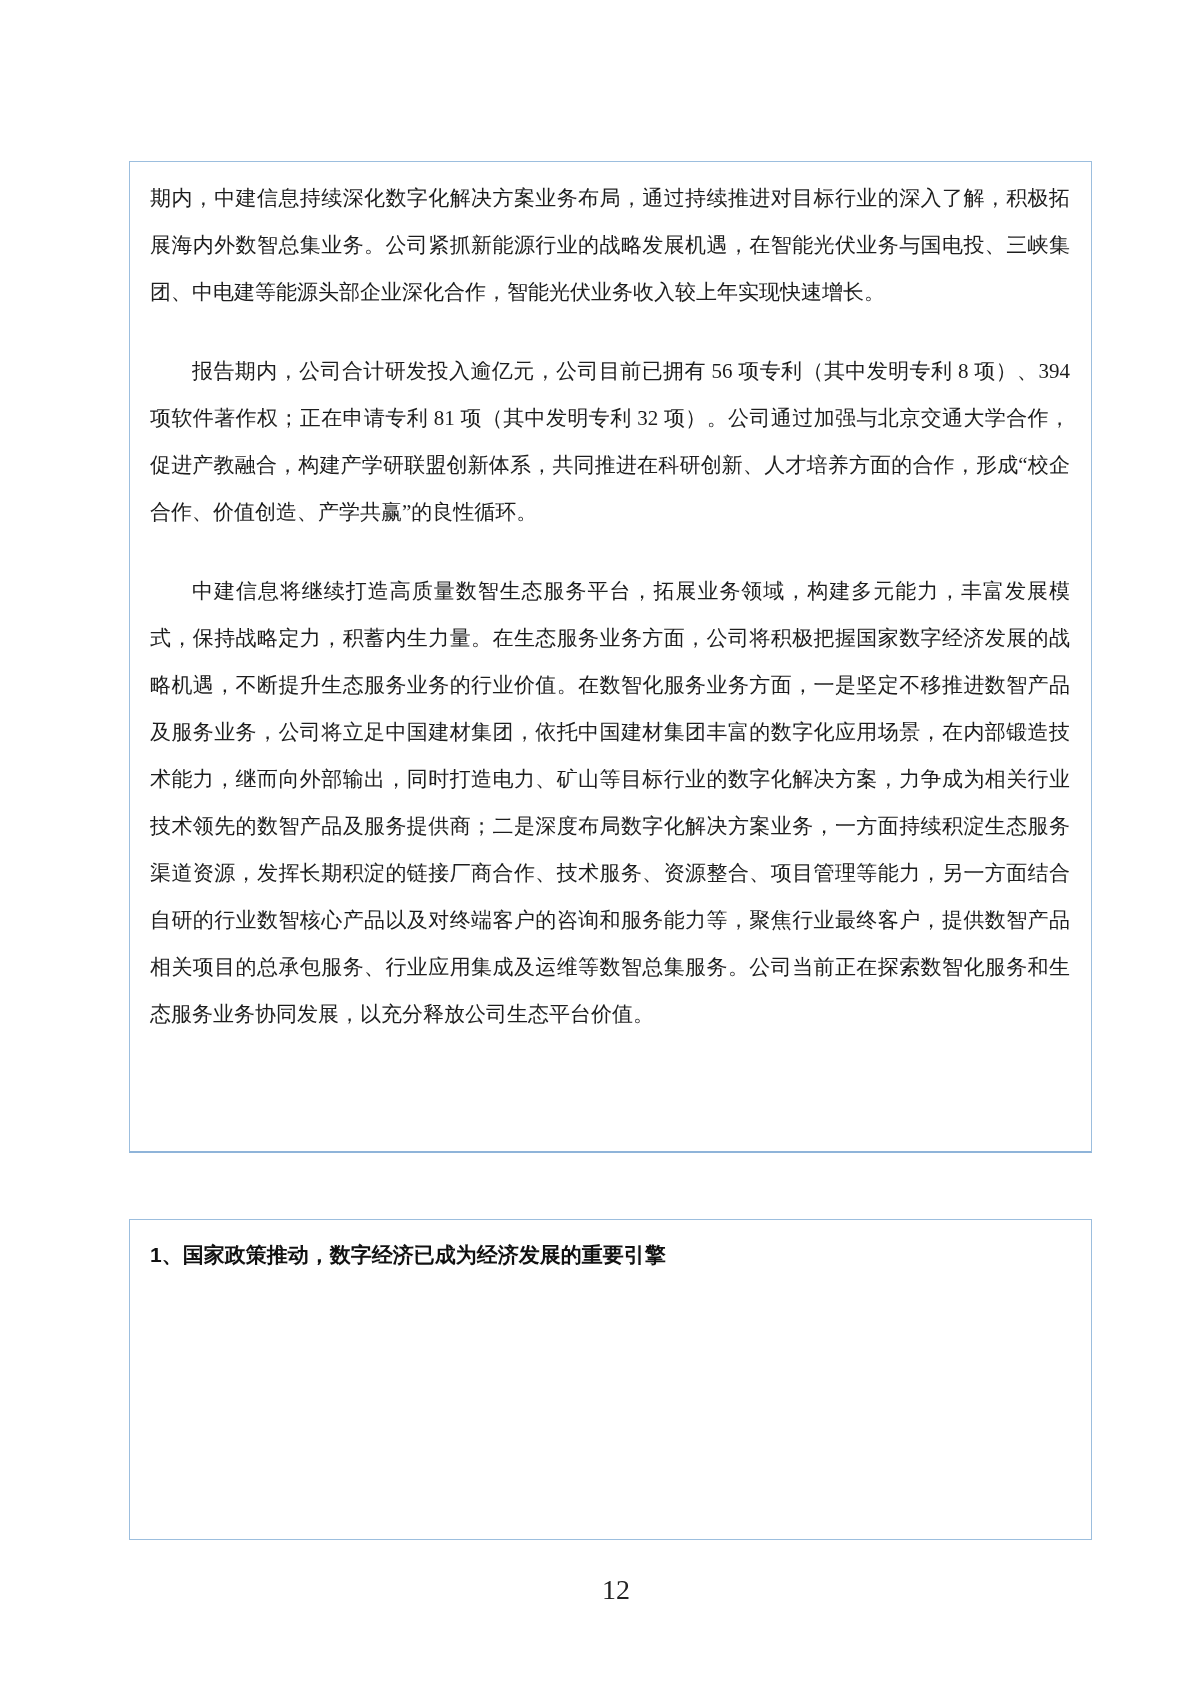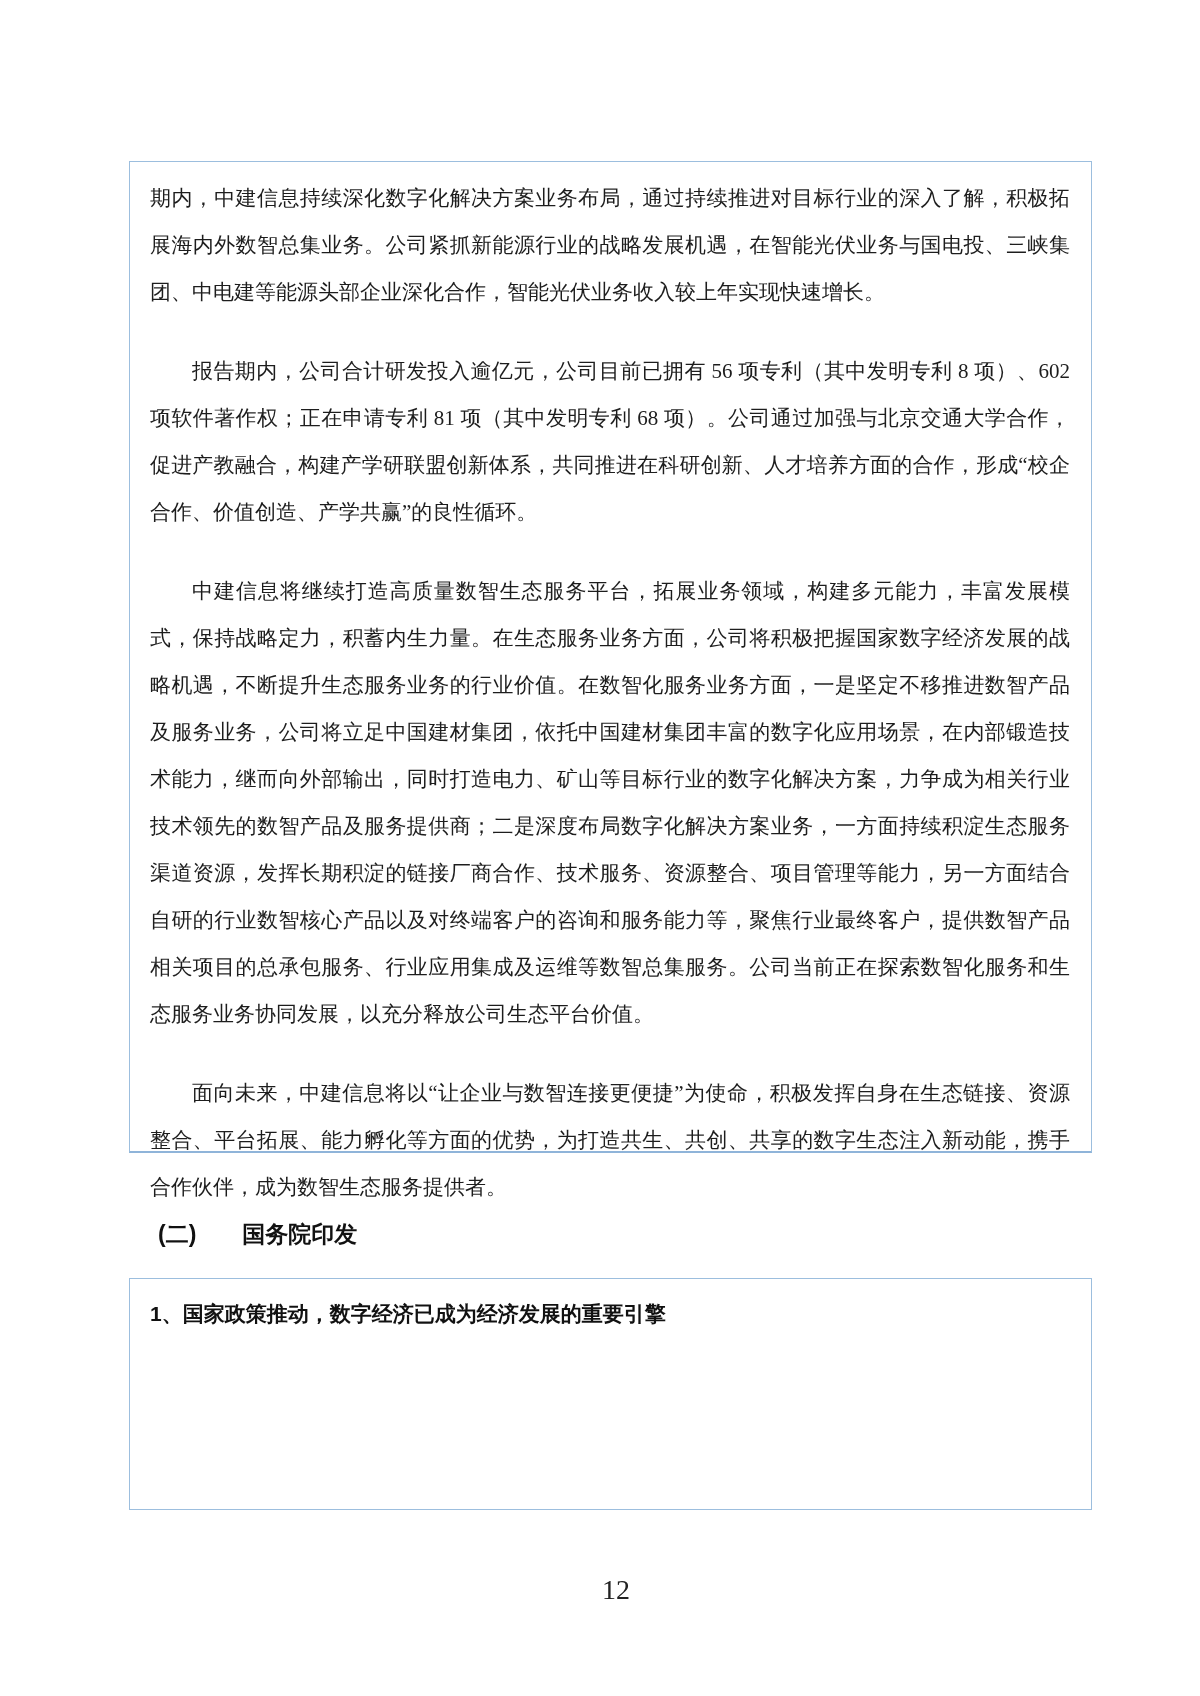--- a/index.html
+++ b/index.html
@@ -22,22 +22,22 @@
     background: #ffffff;
   }
   .box-overview {
     top: 145px;
     height: 992px;
     border-bottom-width: 2px;
     border-bottom-color: #8fb4d9;
     padding: 5px 13px 0 12px;
   }
   .box-industry {
-    top: 1262px;
-    height: 232px;
+    top: 1203px;
+    height: 321px;
     padding: 3px 13px 0 12px;
   }
   .para {
     font-size: 21px;
     line-height: 47px;
     text-align: justify;
     word-break: break-all;
   }
   .para.indent { text-indent: 2em; }
   .para + .para { margin-top: 16px; }
@@ -71,23 +71,22 @@
     color: #222222;
   }
 </style>
 </head>
 <body>
 
 <div class="page">
 
   <div class="text-box box-overview">
     <p class="para">期内，中建信息持续深化数字化解决方案业务布局，通过持续推进对目标行业的深入了解，积极拓展海内外数智总集业务。公司紧抓新能源行业的战略发展机遇，在智能光伏业务与国电投、三峡集团、中电建等能源头部企业深化合作，智能光伏业务收入较上年实现快速增长。</p>
-    <p class="para indent">报告期内，公司合计研发投入逾亿元，公司目前已拥有 56 项专利（其中发明专利 8 项）、602 项软件著作权；正在申请专利 81 项（其中发明专利 68 项）。公司通过加强与北京交通大学合作，促进产教融合，构建产学研联盟创新体系，共同推进在科研创新、人才培养方面的合作，形成“校企合作、价值创造、产学共赢”的良性循环。</p>
+    <p class="para indent">报告期内，公司合计研发投入逾亿元，公司目前已拥有 56 项专利（其中发明专利 8 项）、394 项软件著作权；正在申请专利 81 项（其中发明专利 32 项）。公司通过加强与北京交通大学合作，促进产教融合，构建产学研联盟创新体系，共同推进在科研创新、人才培养方面的合作，形成“校企合作、价值创造、产学共赢”的良性循环。</p>
     <p class="para indent">中建信息将继续打造高质量数智生态服务平台，拓展业务领域，构建多元能力，丰富发展模式，保持战略定力，积蓄内生力量。在生态服务业务方面，公司将积极把握国家数字经济发展的战略机遇，不断提升生态服务业务的行业价值。在数智化服务业务方面，一是坚定不移推进数智产品及服务业务，公司将立足中国建材集团，依托中国建材集团丰富的数字化应用场景，在内部锻造技术能力，继而向外部输出，同时打造电力、矿山等目标行业的数字化解决方案，力争成为相关行业技术领先的数智产品及服务提供商；二是深度布局数字化解决方案业务，一方面持续积淀生态服务渠道资源，发挥长期积淀的链接厂商合作、技术服务、资源整合、项目管理等能力，另一方面结合自研的行业数智核心产品以及对终端客户的咨询和服务能力等，聚焦行业最终客户，提供数智产品相关项目的总承包服务、行业应用集成及运维等数智总集服务。公司当前正在探索数智化服务和生态服务业务协同发展，以充分释放公司生态平台价值。</p>
-    <p class="para indent">面向未来，中建信息将以“让企业与数智连接更便捷”为使命，积极发挥自身在生态链接、资源整合、平台拓展、能力孵化等方面的优势，为打造共生、共创、共享的数字生态注入新动能，携手合作伙伴，成为数智生态服务提供者。</p>
   </div>
 
   <div class="section-heading">
     <span class="heading-number">(二)</span>
     <span class="heading-title">国务院印发</span>
   </div>
 
   <div class="text-box box-industry">
     <p class="box-title">1、国家政策推动，数字经济已成为经济发展的重要引擎</p>
   </div>

